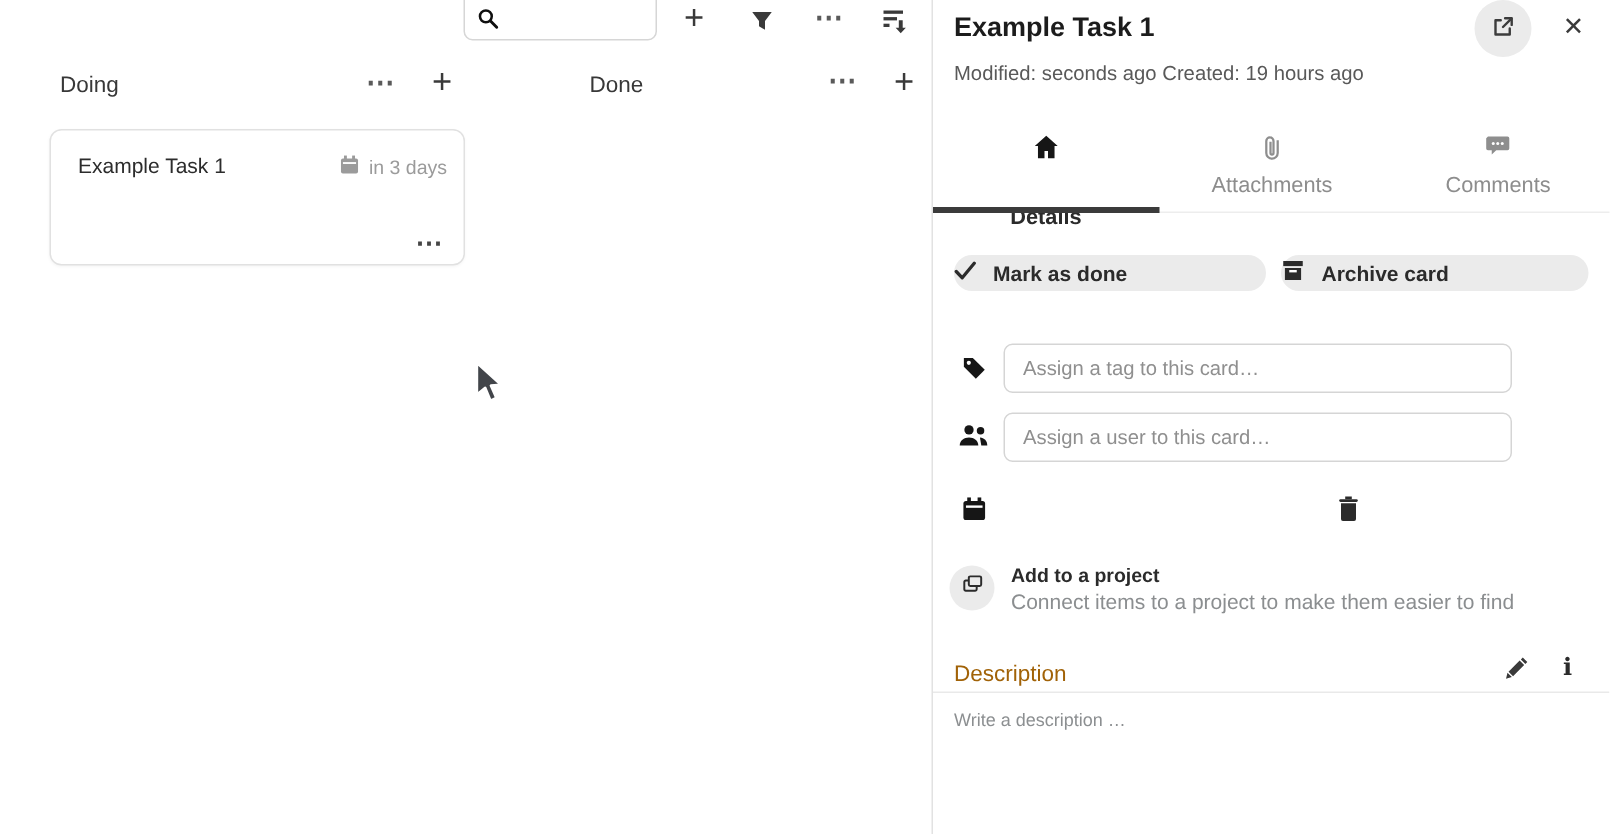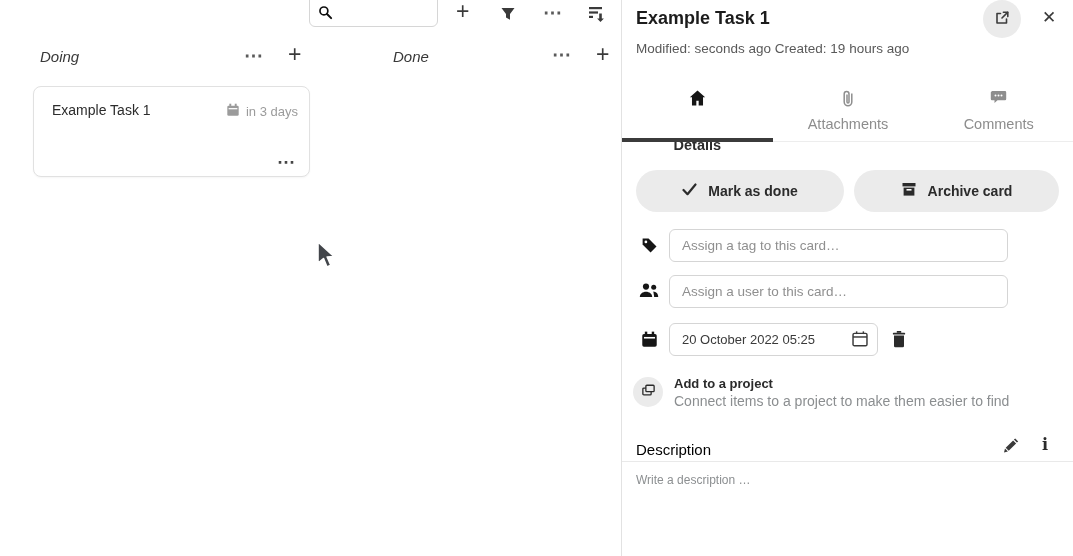--- a/index.html
+++ b/index.html
@@ -10,58 +10,58 @@
   
   #board { position:absolute; left:0; top:0; width:621px; height:556px; background:#fff; }
   .search-entry { left:309px; top:-7px; width:129px; height:34px; border:1px solid #d6d6d6; border-radius:6px; background:#fff; }
   .search-entry input { position:absolute; left:30px; top:8px; width:92px; height:20px; border:none; outline:none; font:13px "Liberation Sans",sans-serif; background:transparent; }
   .search-entry .mag { position:absolute; left:8px; top:11px; width:15px; height:15px; }
 
   .iconbtn { background:transparent; border:none; cursor:pointer; color:#3a3a3a; }
   .dots { font-size:19px; letter-spacing:1px; color:#5a5a5a; line-height:14px; font-weight:bold; }
   .plus { font-size:23px; font-weight:400; color:#3a3a3a; line-height:20px; }
 
-  .col-title { font-size:15px; color:#383838;font-style:italic; }
+  .col-title { font-size:15px; color:#383838; }
 
   .card { left:33px; top:86px; width:277px; height:91px; background:#fff; border:1px solid #e1e1e1; border-radius:8px; box-shadow:0 1px 2px rgba(0,0,0,.04); cursor:pointer; }
   .card-title { position:absolute; left:18px; top:15px; font-size:14px; color:#2c2c2c; }
   .card-due { position:absolute; right:11px; top:16px; display:flex; align-items:center; gap:6px; color:#9b9b9b; font-size:13px; }
   .card-menu { position:absolute; right:13px; bottom:7px; color:#454545; font-size:18px; }
 
   
   #panel { position:absolute; left:621px; top:0; width:452px; height:556px; background:#fff; border-left:1px solid #e2e2e2; }
   .panel-title { position:absolute; left:14px; top:8px; font-size:18px; font-weight:bold; color:#1c1c1c; }
   .panel-meta { position:absolute; left:14px; top:41px; font-size:13.5px; color:#595959; }
   .open-btn { position:absolute; left:361px; top:0; width:38px; height:38px; border-radius:50%; background:#ebebeb; border:none; cursor:pointer; display:flex; align-items:center; justify-content:center; }
   .close-btn { position:absolute; left:415px; top:5px; width:24px; height:24px; background:none; border:none; font-size:17px; color:#3a3a3a; cursor:pointer; }
 
   .tabs { position:absolute; left:0; top:84px; width:452px; height:58px; display:flex; border-bottom:1px solid #ededed; }
   .tab { flex:1; position:relative; text-align:center; cursor:pointer; }
   .tab .ticon { position:absolute; top:6px; left:0; right:0; height:18px; display:flex; justify-content:center; }
   .tab .tlabel { position:absolute; top:32px; left:0; right:0; font-size:14.5px; color:#8d8d8d; }
   .tab.active .tlabel { color:#2b2b2b; font-weight:bold;margin-top:21px; }
   .tab.active::after { content:""; position:absolute; left:0; right:0; bottom:-1px; height:4px; background:#3b3b3b; }
 
-  .pill { position:absolute; top:170px; height:42px; border-radius:21px; background:#ebebeb; border:none; cursor:pointer; display:flex; align-items:center; justify-content:center; gap:11px; font-family:"Liberation Sans",sans-serif; font-size:14px; font-weight:bold; color:#2b2b2b; }
+  .pill { position:absolute; top:170px; height:24px; border-radius:21px; background:#ebebeb; border:none; cursor:pointer; display:flex; align-items:center; gap:11px; font-family:"Liberation Sans",sans-serif; font-size:14px; font-weight:bold; color:#2b2b2b; }
   .pill.mark { left:14px; width:208px; }
   .pill.arch { left:232px; width:205px; }
 
   .field { position:absolute; left:47px; width:339px; height:33px; border:1px solid #d5d5d5; border-radius:6px; background:#fff; font:13.5px "Liberation Sans",sans-serif; color:#3a3a3a; padding:0 12px; outline:none; }
   .field::placeholder { color:#8f8f8f; opacity:1; }
   .rowicon { position:absolute; }
 
   .date-field { position:absolute; left:47px; top:323px; width:209px; height:33px; border:1px solid #d5d5d5; border-radius:6px; background:#fff; cursor:pointer; }
   .date-text { position:absolute; left:12px; top:8px; font-size:13px; color:#3a3a3a; white-space:nowrap; }
   .date-cal-btn { position:absolute; right:7px; top:6px; width:20px; height:20px; border:none; background:none; cursor:pointer; }
 
   .proj-circle { position:absolute; left:11px; top:377px; width:30px; height:30px; border-radius:50%; background:#ebebeb; display:flex; align-items:center; justify-content:center; cursor:pointer; }
   .proj-title { position:absolute; left:52px; top:376px; font-size:13px; font-weight:bold; color:#2b2b2b; }
   .proj-sub { position:absolute; left:52px; top:393px; font-size:14px; color:#8b8e90; }
 
-  .desc-label { position:absolute; left:14px; top:441px; font-size:15px; color:#000000; }
+  .desc-label { position:absolute; left:14px; top:441px; font-size:15px; color:#a16207; }
   .desc-divider { position:absolute; left:0; right:0; top:461px; height:1px; background:#e9e9e9; }
   .desc-placeholder { position:absolute; left:14px; top:473px; font-size:12px; color:#8c8f91; cursor:text; }
   .info-i { font-family:"DejaVu Serif", serif; font-weight:bold; font-size:16px; color:#2b2b2b; }
 </style>
 </head>
 <body>
 
 <div id="board">
 
   <div class="abs search-entry">
@@ -208,31 +208,20 @@
   <input class="field" style="top: 275px;" placeholder="Assign a user to this card…">
 
   <span class="rowicon" style="left:19px; top:331px;">
     <svg width="17" height="17" viewBox="0 0 16 16" fill="#161616">
         <rect x="1.2" y="2.8" width="13.6" height="12" rx="1.6"></rect>
         <rect x="3.6" y="0.6" width="2.3" height="3.6"></rect>
         <rect x="10.1" y="0.6" width="2.3" height="3.6"></rect>
         <rect x="2.8" y="5.6" width="10.4" height="1.5" fill="#fff"></rect>
       </svg>
   </span>
-  <div class="date-field">
-    <span class="date-text">20 October 2022 05:25</span>
-    <button class="date-cal-btn">
-      <svg width="18" height="18" viewBox="0 0 16 16" fill="none" stroke="#3a3a3a" stroke-width="1.3">
-          <rect x="1.8" y="3" width="12.4" height="11" rx="1.2"></rect>
-          <line x1="1.8" y1="6.2" x2="14.2" y2="6.2"></line>
-          <line x1="5" y1="1.2" x2="5" y2="3.6"></line>
-          <line x1="11" y1="1.2" x2="11" y2="3.6"></line>
-        </svg>
-    </button>
-  </div>
   <button class="abs iconbtn" style="left:269px; top:330px;">
     <svg width="16" height="18" viewBox="0 0 16 18" fill="#2b2b2b">
         <path d="M3 5.5h10V16a1.3 1.3 0 0 1-1.3 1.3H4.3A1.3 1.3 0 0 1 3 16z"></path>
         <rect x="1.8" y="2.8" width="12.4" height="1.8" rx="0.9"></rect>
         <path d="M5.8 1h4.4v1.8H5.8z"></path>
       </svg>
   </button>
 
   <div class="proj-circle">
     <span>

